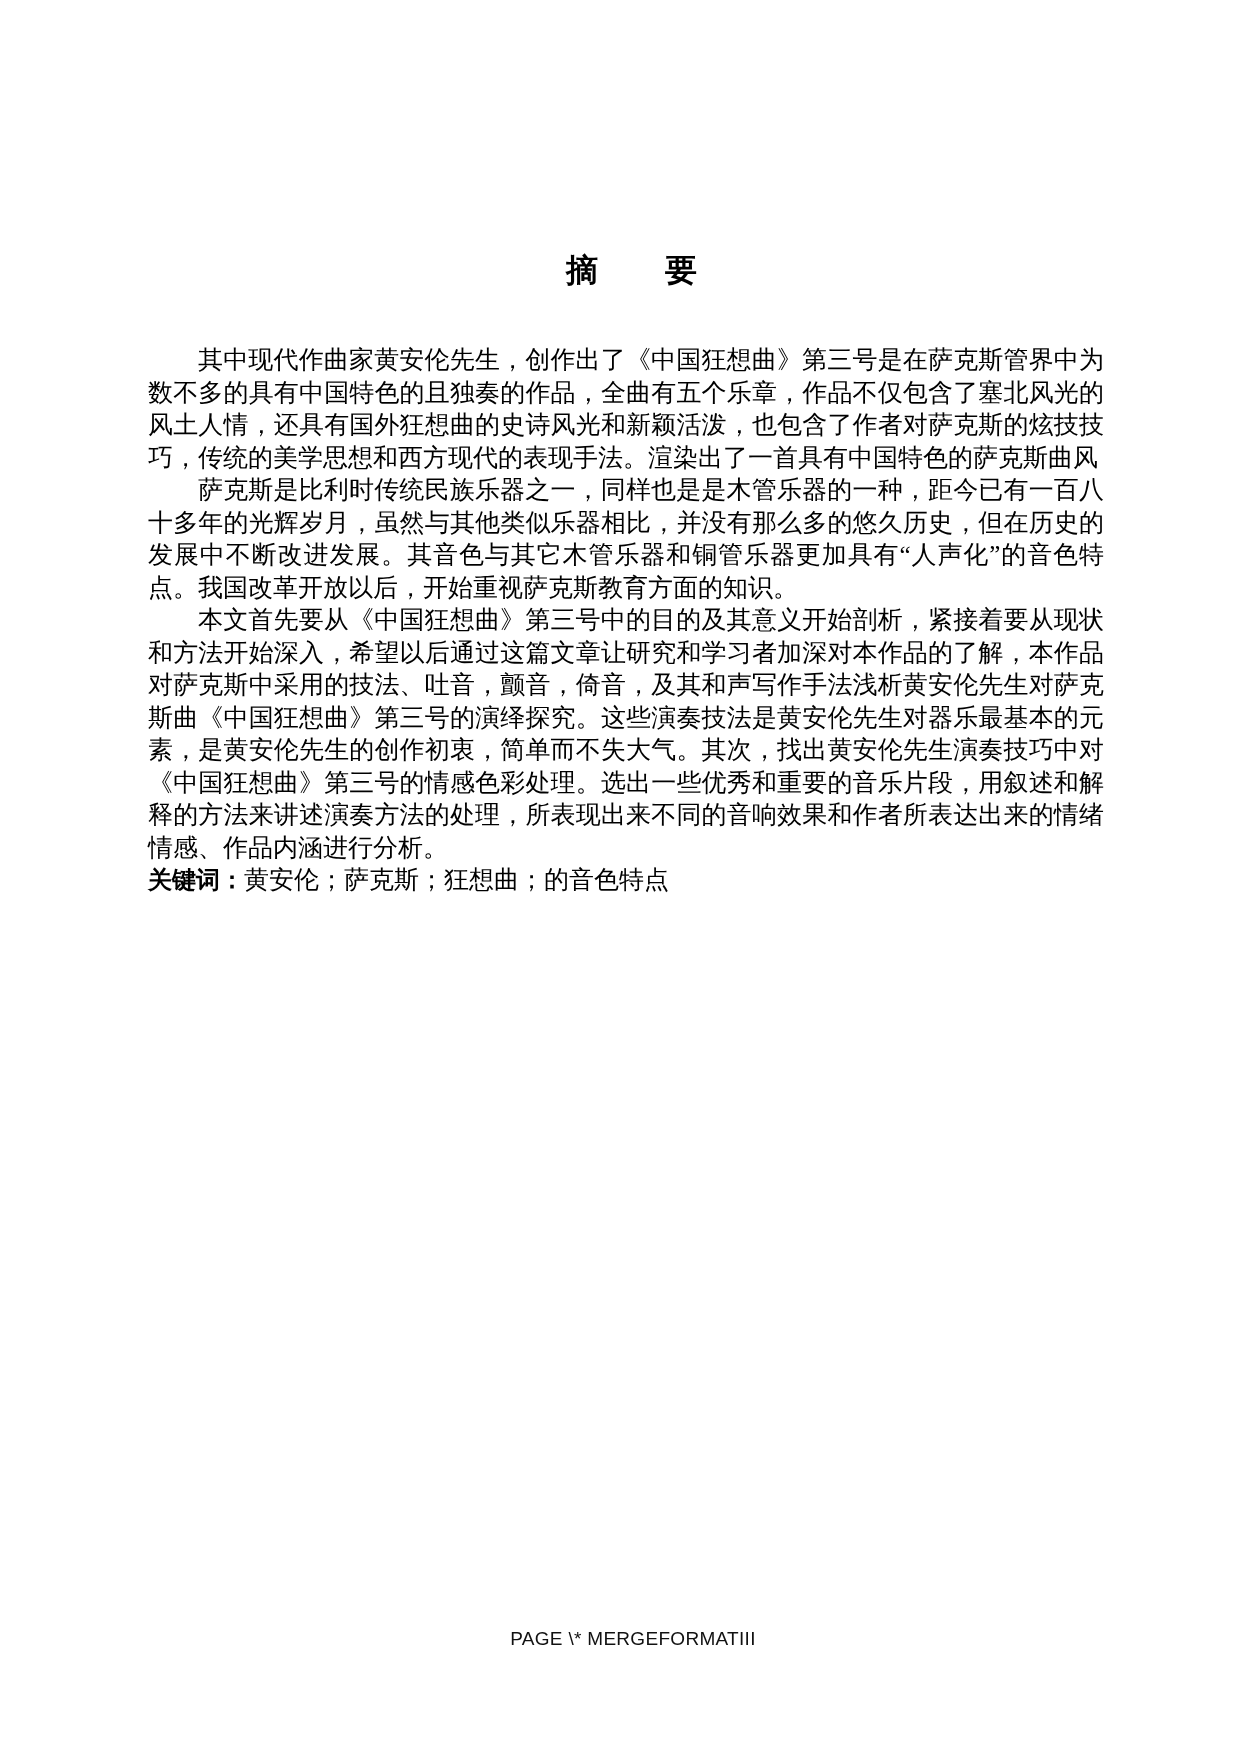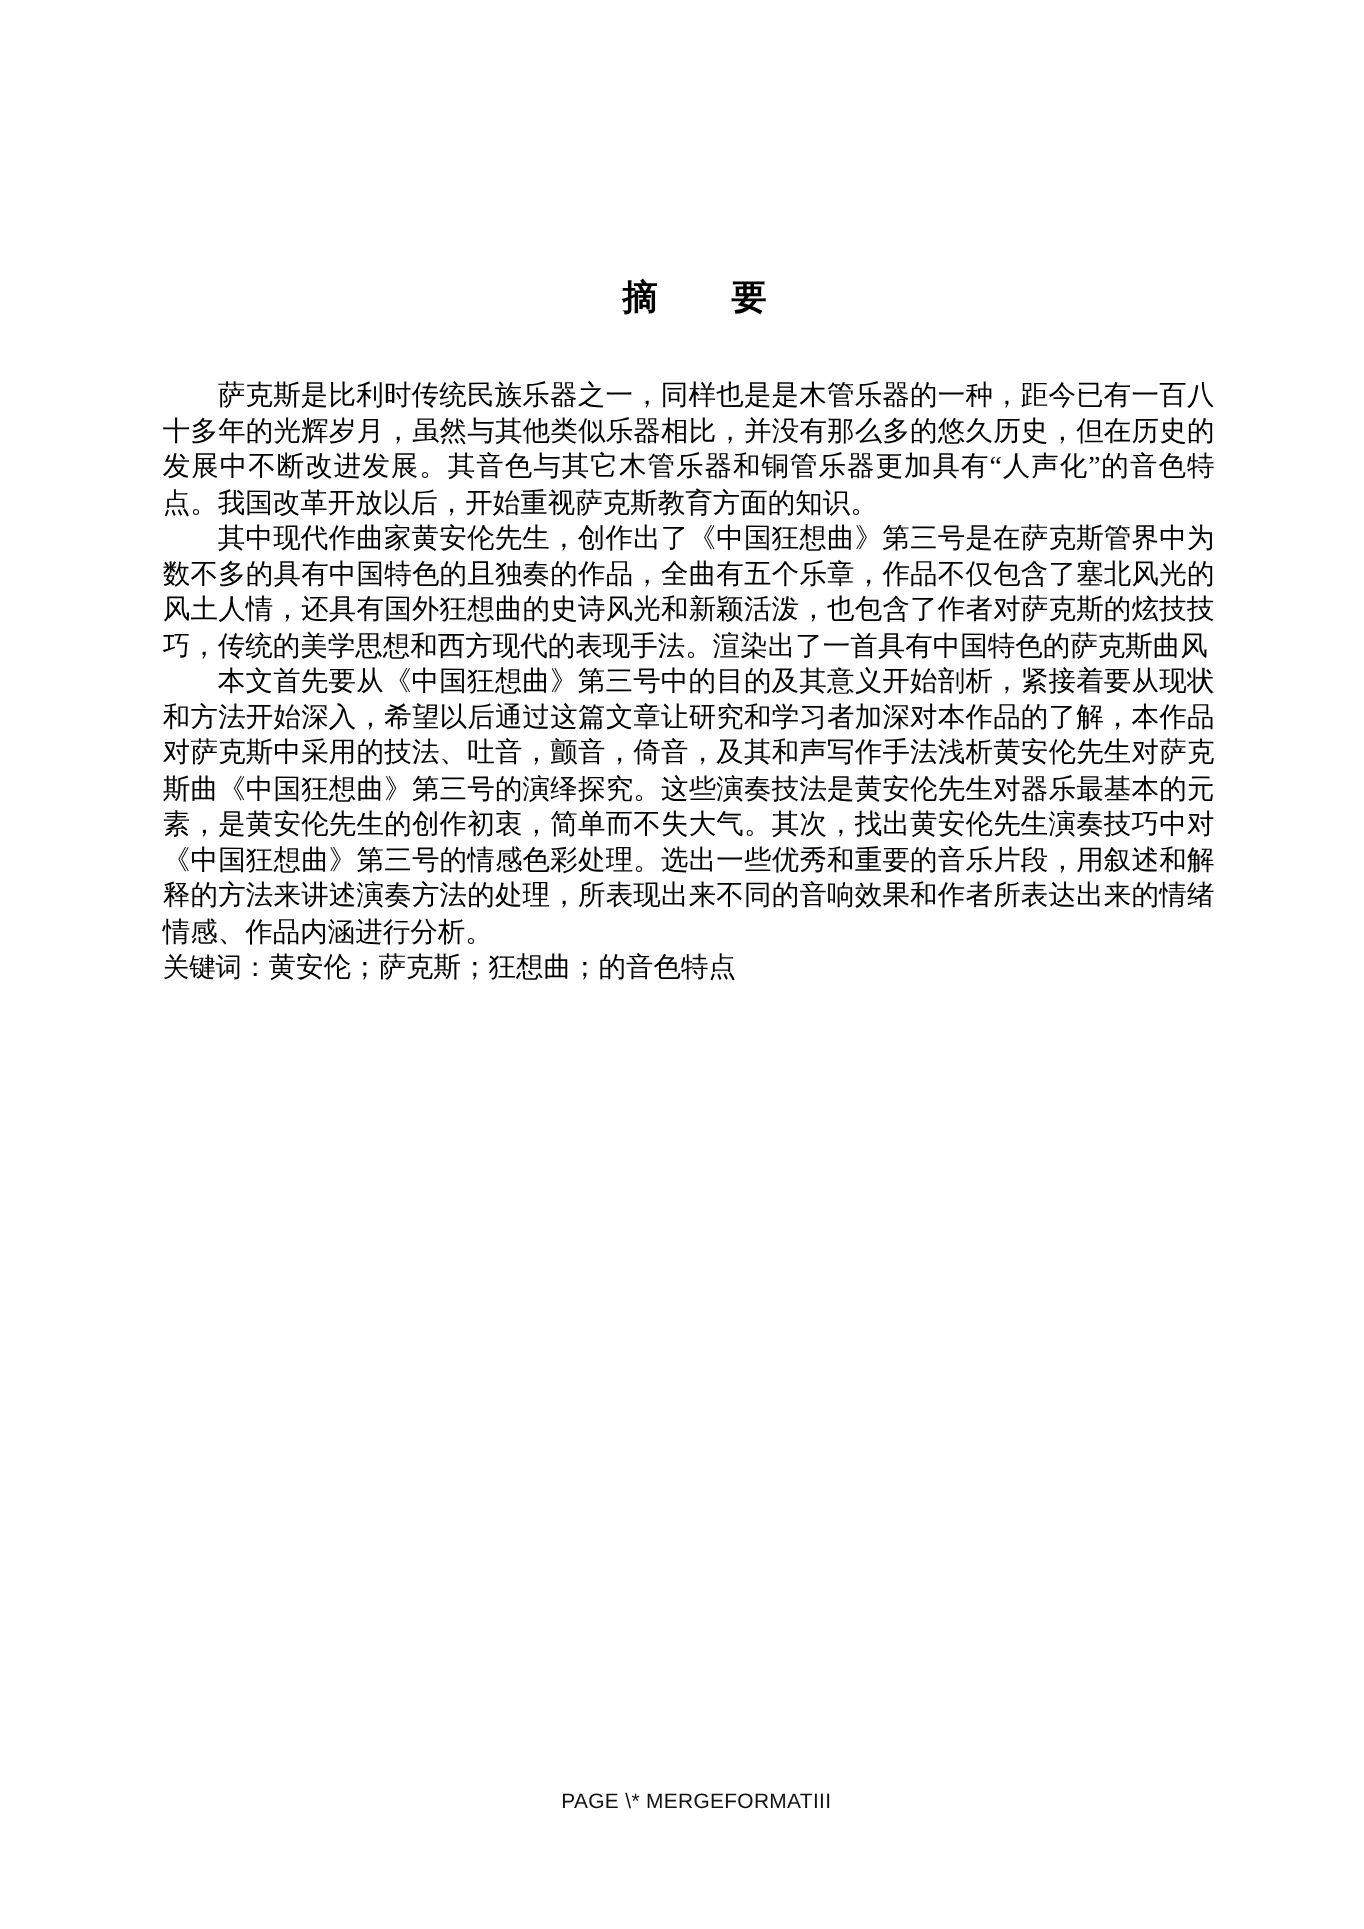--- a/index.html
+++ b/index.html
@@ -41,21 +41,21 @@
   }
   .doc-body p.para {
     margin: 0;
     text-indent: 2em;
   }
   .keywords-line {
     margin: 0;
     text-indent: 0;
   }
   .keywords-label {
-    font-weight: normal;
+    font-weight: bold;
     font-family: "Liberation Sans", "DejaVu Sans", sans-serif;
     font-size: 24px;
   }
   .page-footer {
     position: absolute;
     top: 1627px;
     left: 13px;
     width: 1240px;
     text-align: center;
     font-family: "Liberation Sans", "DejaVu Sans", sans-serif;
@@ -66,22 +66,22 @@
   }
 </style>
 </head>
 <body>
 
 <div class="page">
 
   <h1 class="doc-title">摘　　要</h1>
 
   <div class="doc-body">
+    <p class="para">其中现代作曲家黄安伦先生，创作出了《中国狂想曲》第三号是在萨克斯管界中为数不多的具有中国特色的且独奏的作品，全曲有五个乐章，作品不仅包含了塞北风光的风土人情，还具有国外狂想曲的史诗风光和新颖活泼，也包含了作者对萨克斯的炫技技巧，传统的美学思想和西方现代的表现手法。渲染出了一首具有中国特色的萨克斯曲风</p>
     <p class="para">萨克斯是比利时传统民族乐器之一，同样也是是木管乐器的一种，距今已有一百八十多年的光辉岁月，虽然与其他类似乐器相比，并没有那么多的悠久历史，但在历史的发展中不断改进发展。其音色与其它木管乐器和铜管乐器更加具有“人声化”的音色特点。我国改革开放以后，开始重视萨克斯教育方面的知识。</p>
-    <p class="para">其中现代作曲家黄安伦先生，创作出了《中国狂想曲》第三号是在萨克斯管界中为数不多的具有中国特色的且独奏的作品，全曲有五个乐章，作品不仅包含了塞北风光的风土人情，还具有国外狂想曲的史诗风光和新颖活泼，也包含了作者对萨克斯的炫技技巧，传统的美学思想和西方现代的表现手法。渲染出了一首具有中国特色的萨克斯曲风</p>
     <p class="para">本文首先要从《中国狂想曲》第三号中的目的及其意义开始剖析，紧接着要从现状和方法开始深入，希望以后通过这篇文章让研究和学习者加深对本作品的了解，本作品对萨克斯中采用的技法、吐音，颤音，倚音，及其和声写作手法浅析黄安伦先生对萨克斯曲《中国狂想曲》第三号的演绎探究。这些演奏技法是黄安伦先生对器乐最基本的元素，是黄安伦先生的创作初衷，简单而不失大气。其次，找出黄安伦先生演奏技巧中对《中国狂想曲》第三号的情感色彩处理。选出一些优秀和重要的音乐片段，用叙述和解释的方法来讲述演奏方法的处理，所表现出来不同的音响效果和作者所表达出来的情绪情感、作品内涵进行分析。</p>
     <p class="keywords-line">
       <span class="keywords-label">关键词：</span><span>黄安伦；萨克斯；狂想曲；的音色特点</span>
     </p>
   </div>
 
   <div class="page-footer">PAGE  \* MERGEFORMATIII</div>
 
 </div>
 

